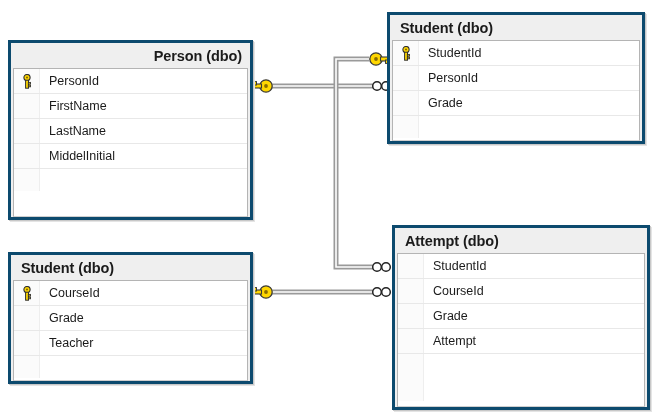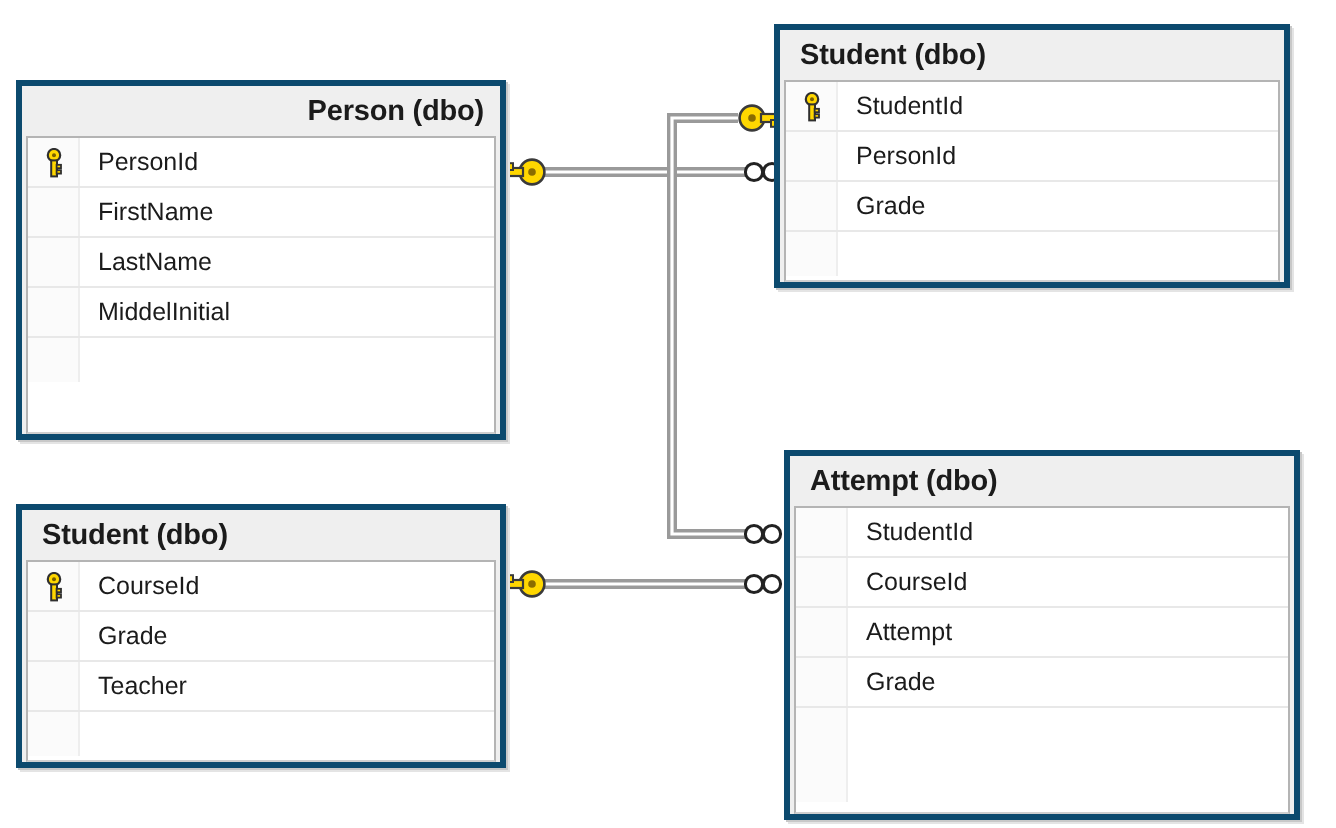--- a/index.html
+++ b/index.html
@@ -233,26 +233,26 @@
       <div class="col-row">
         <div class="key-cell"></div>
         <div class="col-name">StudentId</div>
       </div>
       <div class="col-row">
         <div class="key-cell"></div>
         <div class="col-name">CourseId</div>
       </div>
       <div class="col-row">
         <div class="key-cell"></div>
+        <div class="col-name">Grade</div>
+      </div>
+      <div class="col-row">
+        <div class="key-cell"></div>
         <div class="col-name">Attempt</div>
       </div>
-      <div class="col-row">
-        <div class="key-cell"></div>
-        <div class="col-name">Grade</div>
-      </div>
       <div class="col-row filler" style="height:47px;">
         <div class="key-cell"></div>
         <div class="col-name"></div>
       </div>
     </div>
   </div>
 
 </div>
 
 </body></html>

